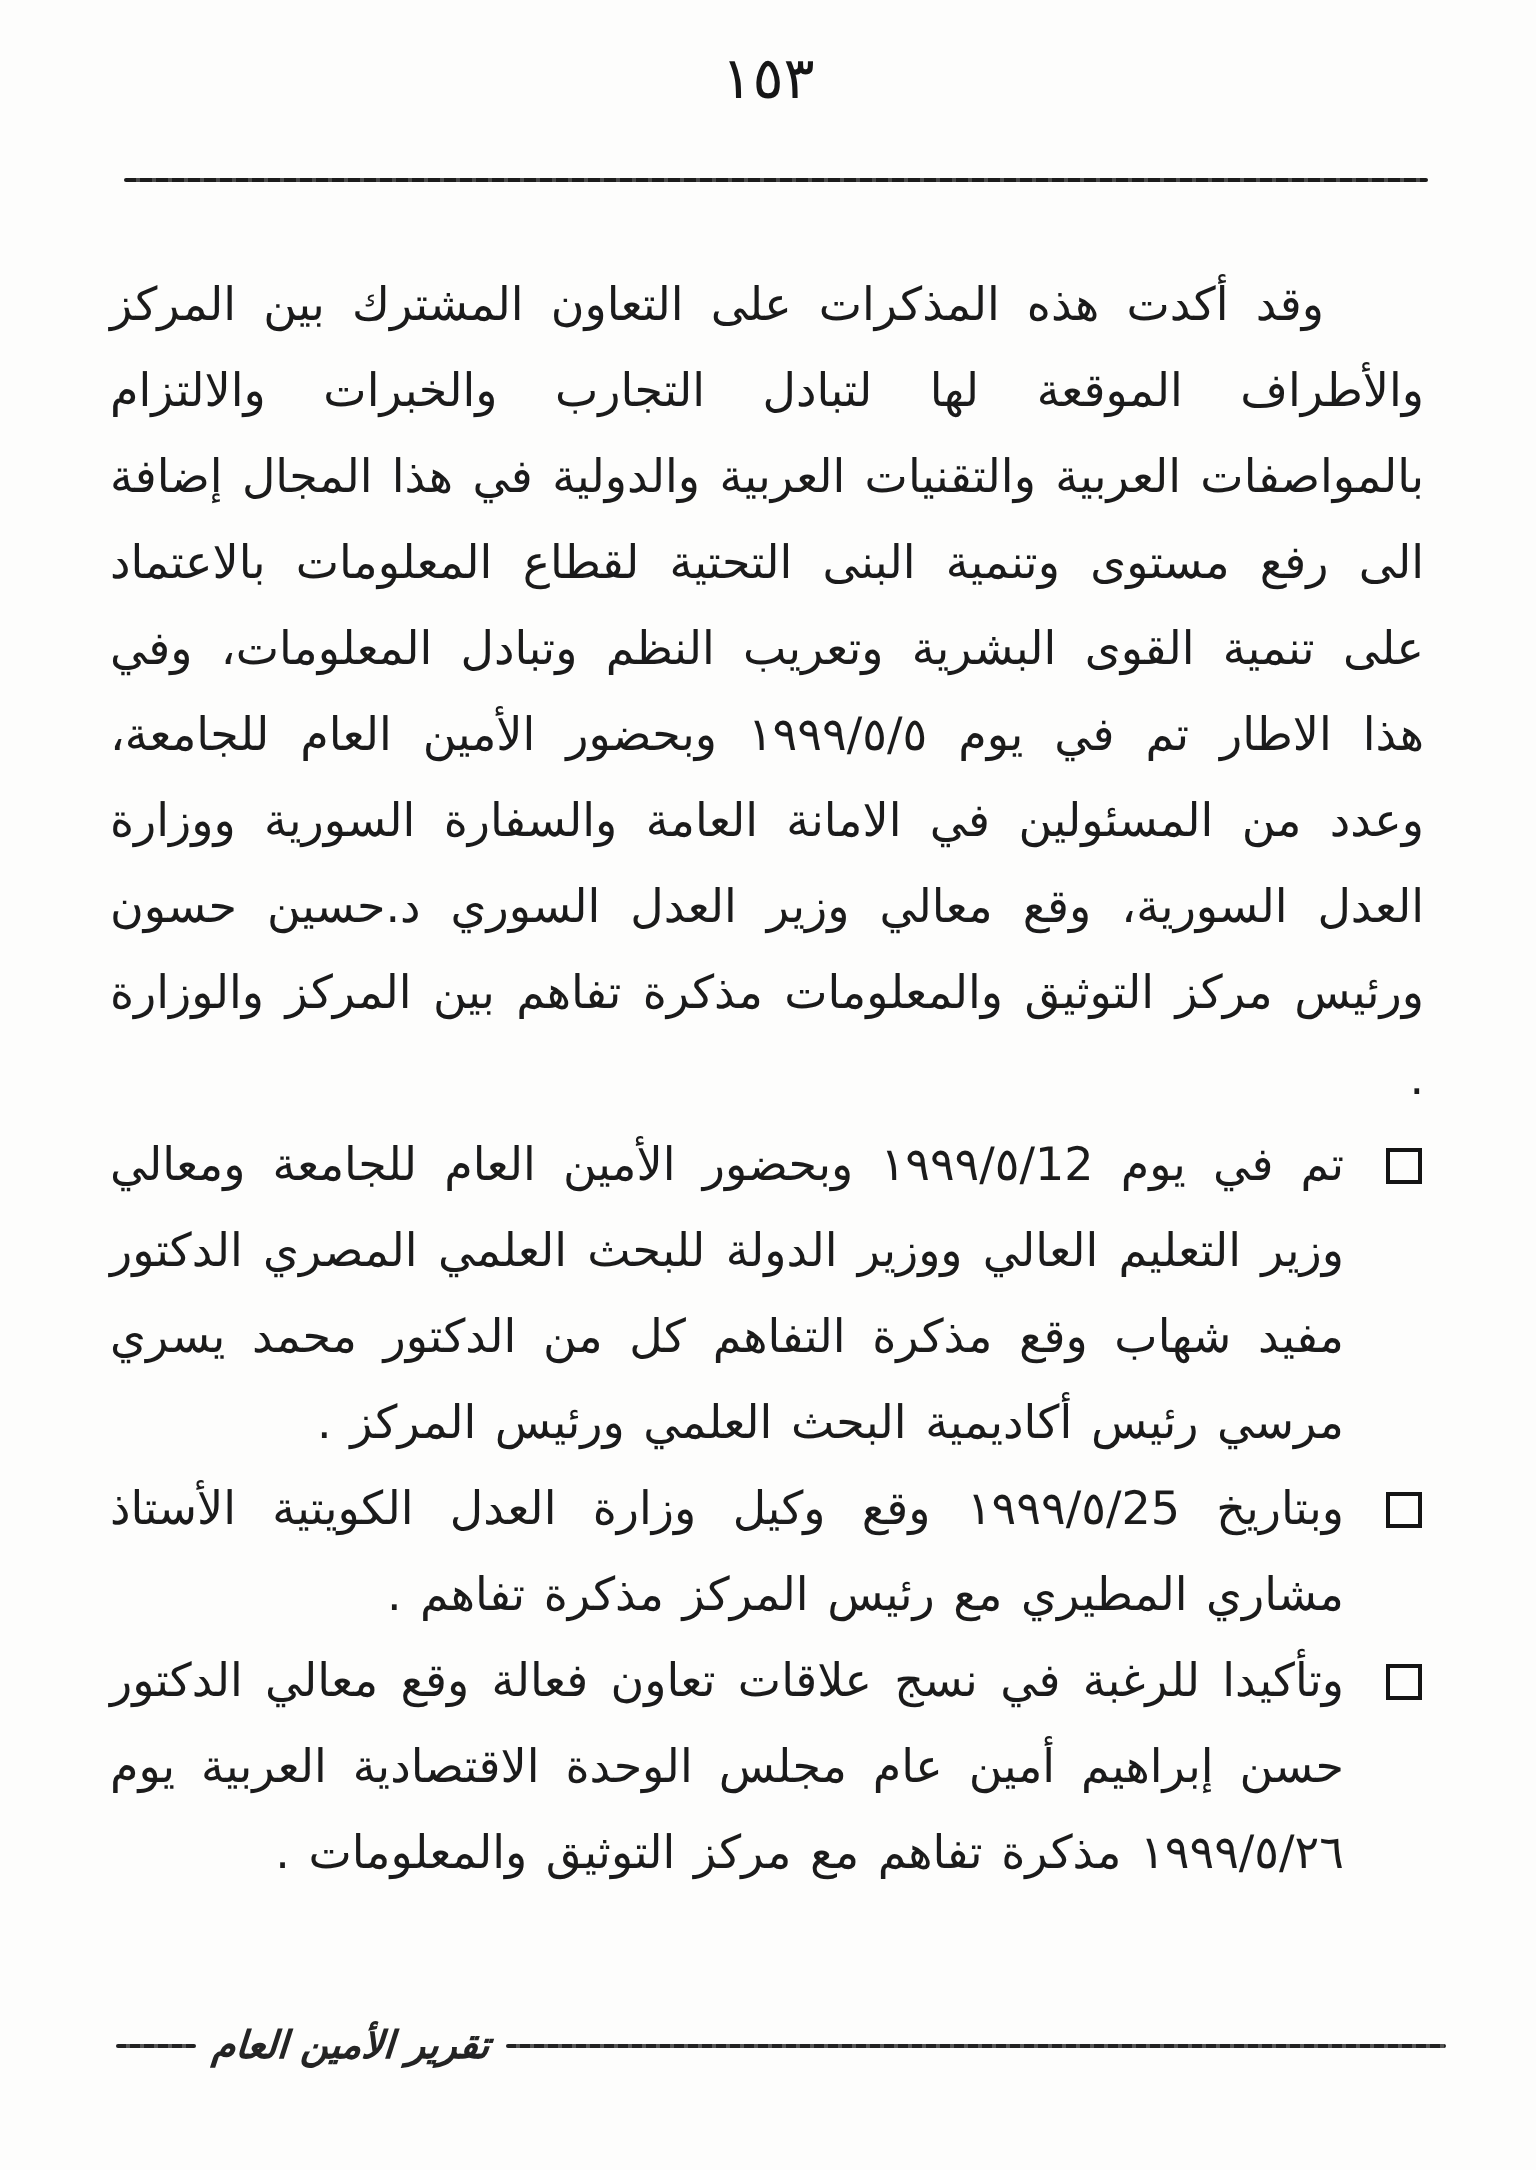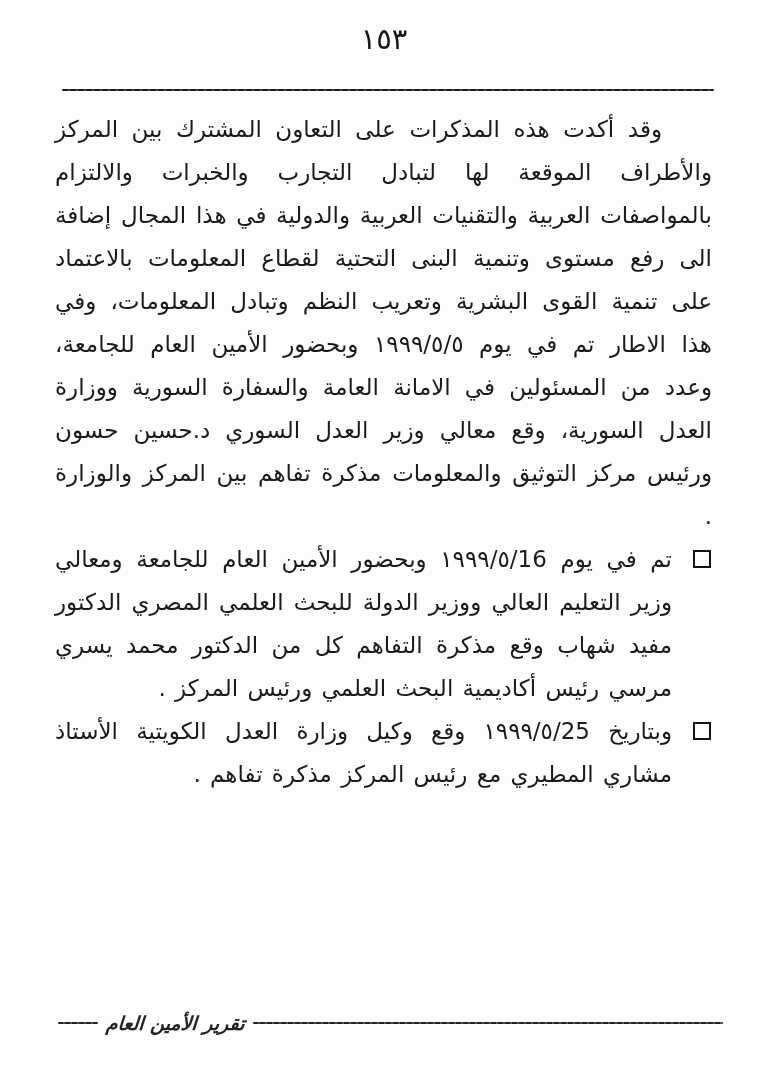--- a/index.html
+++ b/index.html
@@ -31,21 +31,21 @@
     position: absolute;
     top: 89px;
     left: 62px;
     width: 652px;
     height: 2px;
     border-radius: 1px;
     background: repeating-linear-gradient(90deg, #1c1c1c 0 6px, #4a4a4a 6px 8px);
   }
   .text-block {
     position: absolute;
-    top: 108px;
+    top: 132px;
     right: 56px;
     width: 657px;
     direction: rtl;
     font-size: 23px;
     line-height: 43px;
     text-align: justify;
   }
   .intro {
     margin: 0;
     text-indent: 50px;
@@ -117,29 +117,33 @@
   <div class="top-rule"></div>
 
   <div class="text-block">
 
     <p class="intro">وقد أكدت هذه المذكرات على التعاون المشترك بين المركز والأطراف الموقعة لها لتبادل التجارب والخبرات والالتزام بالمواصفات العربية والتقنيات العربية والدولية في هذا المجال إضافة الى رفع مستوى وتنمية البنى التحتية لقطاع المعلومات بالاعتماد على تنمية القوى البشرية وتعريب النظم وتبادل المعلومات، وفي هذا الاطار تم في يوم ١٩٩٩/٥/٥ وبحضور الأمين العام للجامعة، وعدد من المسئولين في الامانة العامة والسفارة السورية ووزارة العدل السورية، وقع معالي وزير العدل السوري د.حسين حسون ورئيس مركز التوثيق والمعلومات مذكرة تفاهم بين المركز والوزارة .</p>
 
     <ul class="bullet-list">
 
       <li class="bullet-item">
         <span class="bullet-square"></span>
-        <span class="bullet-text">تم في يوم ١٩٩٩/٥/16 وبحضور الأمين العام للجامعة ومعالي وزير التعليم العالي ووزير الدولة للبحث العلمي المصري الدكتور مفيد شهاب وقع مذكرة التفاهم كل من الدكتور محمد يسري مرسي رئيس أكاديمية البحث العلمي ورئيس المركز .</span>
+        <span class="bullet-text">تم في يوم ١٩٩٩/٥/12 وبحضور الأمين العام للجامعة ومعالي وزير التعليم العالي ووزير الدولة للبحث العلمي المصري الدكتور مفيد شهاب وقع مذكرة التفاهم كل من الدكتور محمد يسري مرسي رئيس أكاديمية البحث العلمي ورئيس المركز .</span>
       </li>
 
 
       <li class="bullet-item">
         <span class="bullet-square"></span>
         <span class="bullet-text">وبتاريخ ١٩٩٩/٥/25 وقع وكيل وزارة العدل الكويتية الأستاذ مشاري المطيري مع رئيس المركز مذكرة تفاهم .</span>
       </li>
 
+      <li class="bullet-item">
+        <span class="bullet-square"></span>
+        <span class="bullet-text">وتأكيدا للرغبة في نسج علاقات تعاون فعالة وقع معالي الدكتور حسن إبراهيم أمين عام مجلس الوحدة الاقتصادية العربية يوم ١٩٩٩/٥/٢٦ مذكرة تفاهم مع مركز التوثيق والمعلومات .</span>
+      </li>
 
     </ul>
   </div>
 
   <div class="footer">
     <div class="footer-rule footer-rule-left"></div>
     <div class="footer-title">تقرير الأمين العام</div>
     <div class="footer-rule footer-rule-right"></div>
   </div>
 

